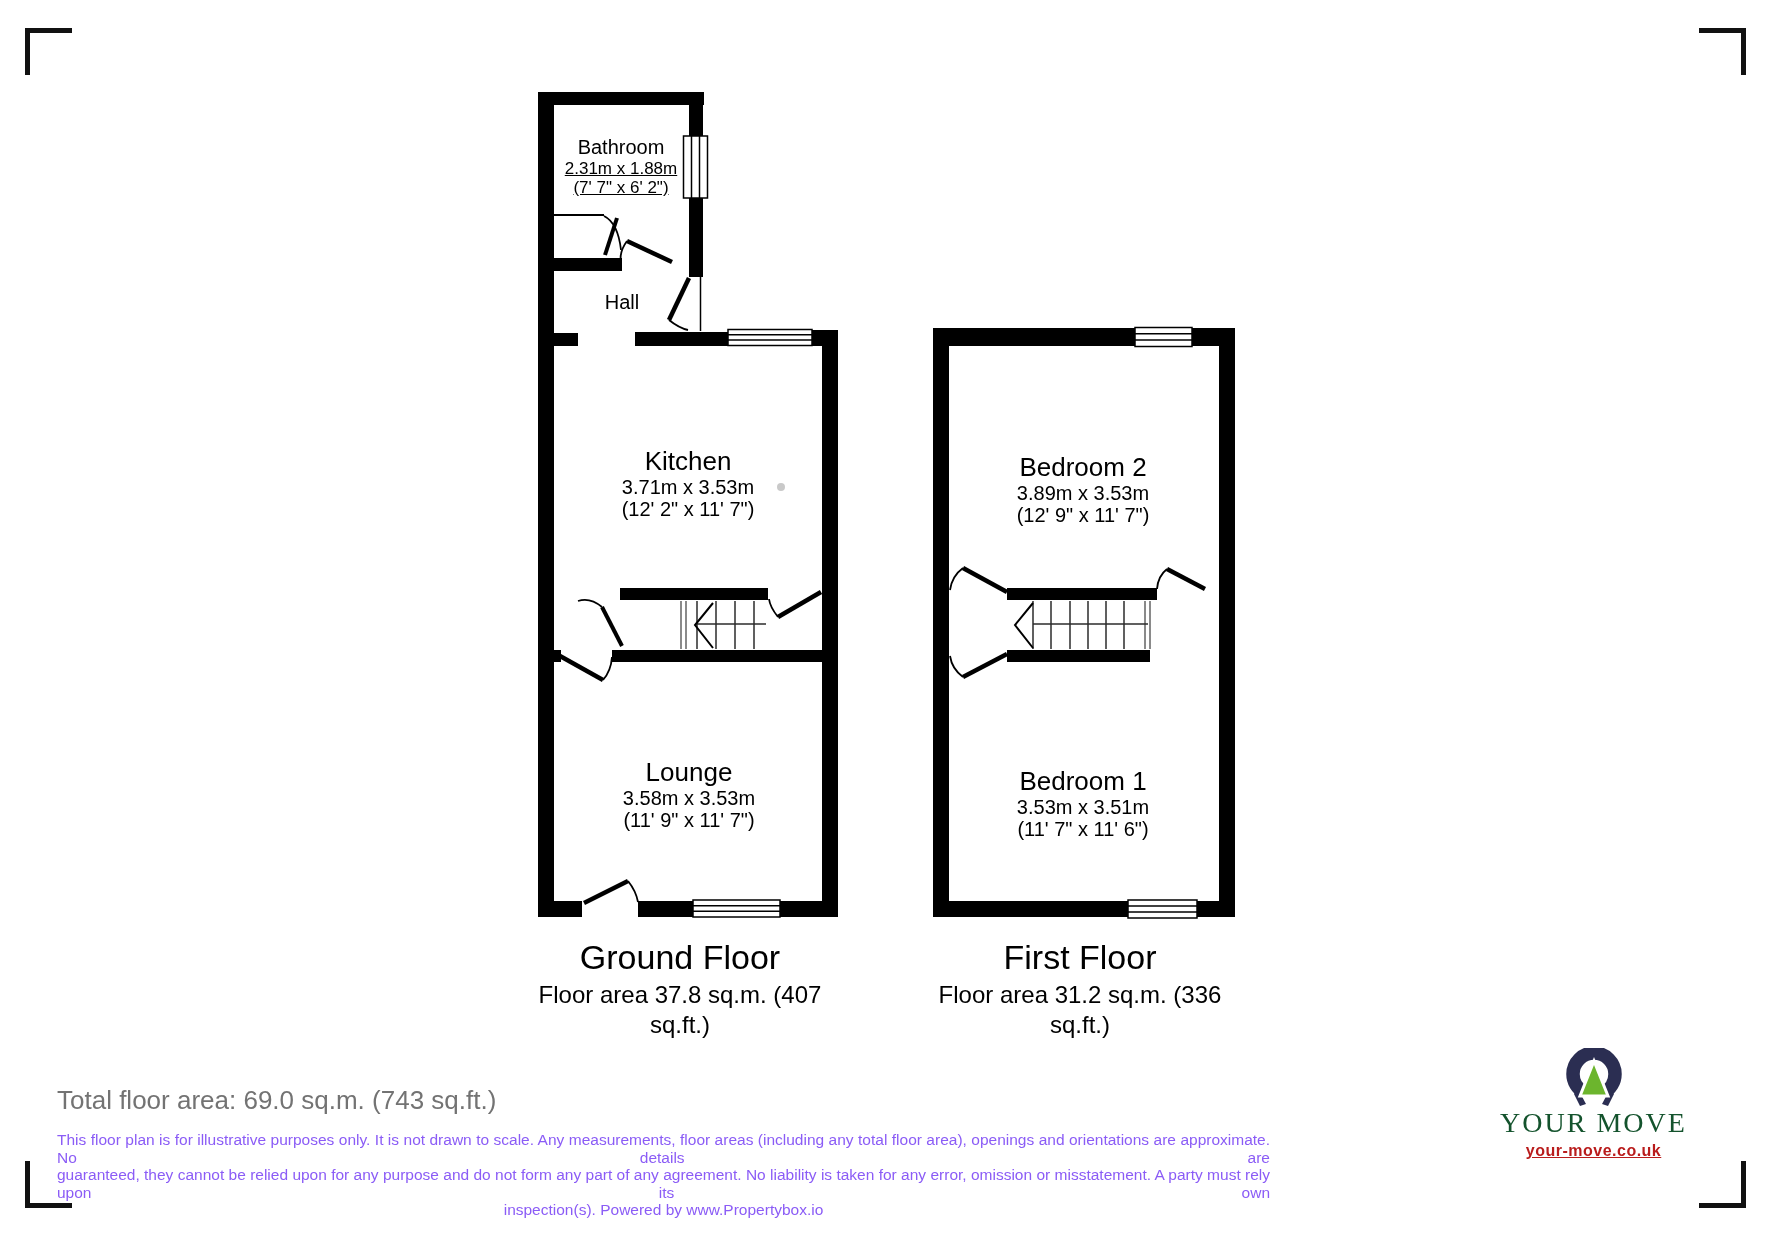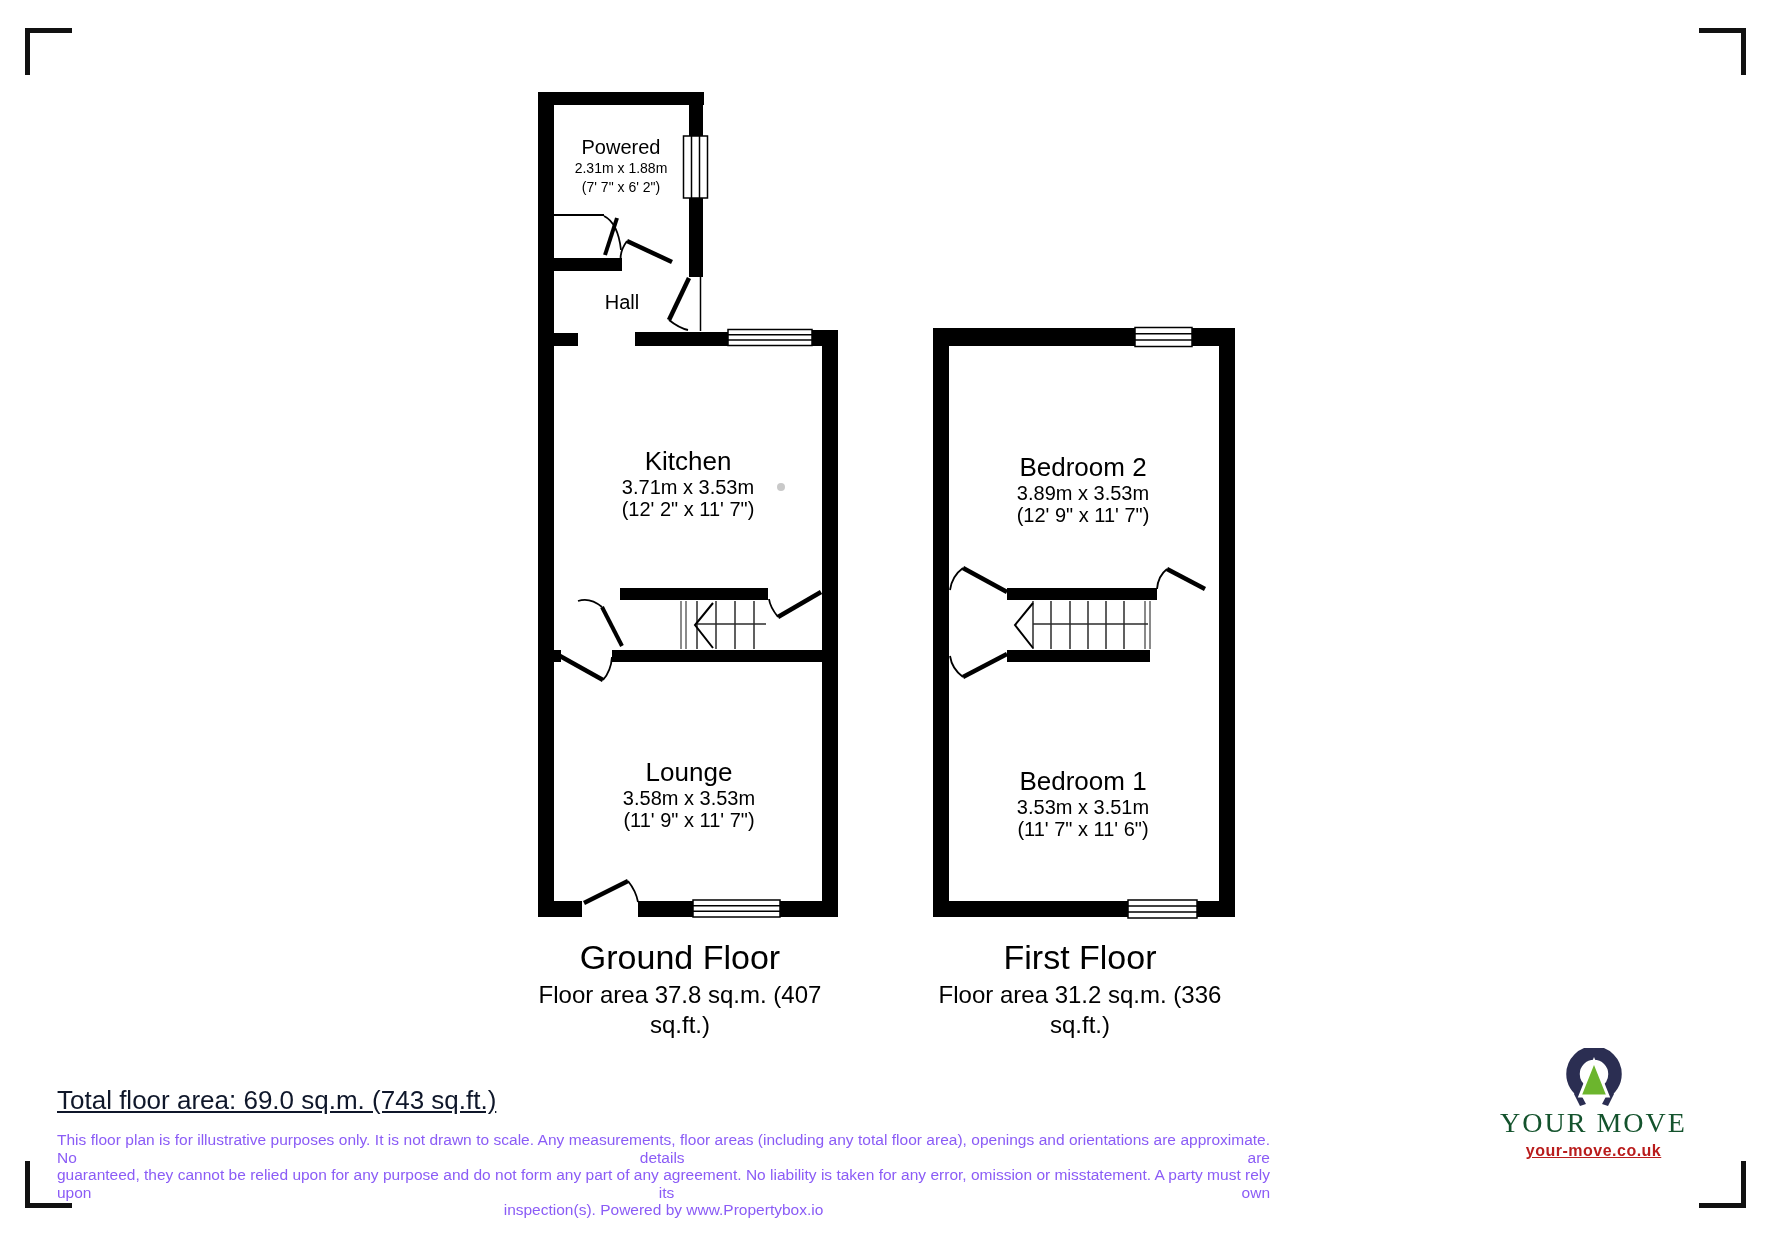--- a/index.html
+++ b/index.html
@@ -3,24 +3,24 @@
 <meta charset="utf-8">
 <style>
   html,body{margin:0;padding:0;background:#fff;}
   .canvas{position:relative;width:1771px;height:1239px;background:#ffffff;overflow:hidden;
           font-family:"Liberation Sans",sans-serif;color:#000;}
   .plan-svg{position:absolute;left:0;top:0;width:1771px;height:1239px;}
   .room-label{position:absolute;text-align:center;}
   .room-name{display:block;font-size:26px;line-height:30px;}
   .room-dim{display:block;font-size:20px;line-height:22px;}
   .small .room-name{font-size:20px;line-height:24px;}
-  .small .room-dim{font-size:14px;line-height:19px;}
+  .small .room-dim{font-size:17px;line-height:19px;text-decoration:underline;}
   .floor-title{position:absolute;width:320px;text-align:center;font-size:34px;line-height:38px;}
   .floor-area{position:absolute;width:322px;text-align:center;font-size:24px;line-height:30px;}
-  .total-area{position:absolute;left:57px;top:1085px;font-size:26px;color:#0f172a;text-decoration:underline;}
+  .total-area{position:absolute;left:57px;top:1085px;font-size:26px;color:#737373;}
   .disclaimer{position:absolute;left:57px;top:1131px;width:1213px;font-size:15.5px;
               line-height:17.6px;color:#8b5cf6;}
   .disclaimer .jline{text-align:justify;text-align-last:justify;}
   .disclaimer .lline{text-align:center;}
   .logo{position:absolute;left:1491px;top:1048px;width:205px;text-align:center;}
   .logo-icon{display:block;margin:0 auto;}
   .logo-brand{display:block;font-family:"Liberation Serif",serif;font-size:28px;line-height:30px;
               letter-spacing:2px;margin-top:2px;}
   .logo-url{display:block;font-size:16px;font-weight:bold;letter-spacing:0.5px;margin-top:4px;}
 </style>
@@ -158,21 +158,21 @@
           <line x1="1106" y1="601" x2="1106" y2="649"></line>
           <line x1="1124" y1="601" x2="1124" y2="649"></line>
           <line x1="1033" y1="624" x2="1148" y2="624"></line>
         </g>
         <polyline points="1033,603 1015,625 1033,648" stroke="#000" stroke-width="2" fill="none"></polyline>
       </g>
     </g>
   </svg>
 
   <div class="room-label small" style="left:521px;top:135px;width:200px;">
-    <span class="room-name">Powered</span>
+    <span class="room-name">Bathroom</span>
     <span class="room-dim">2.31m x 1.88m</span>
     <span class="room-dim">(7' 7" x 6' 2")</span>
   </div>
 
   <div class="room-label small" style="left:552px;top:290px;width:140px;">
     <span class="room-name">Hall</span>
   </div>
 
   <div class="room-label" style="left:538px;top:446px;width:300px;">
     <span class="room-name">Kitchen</span>

